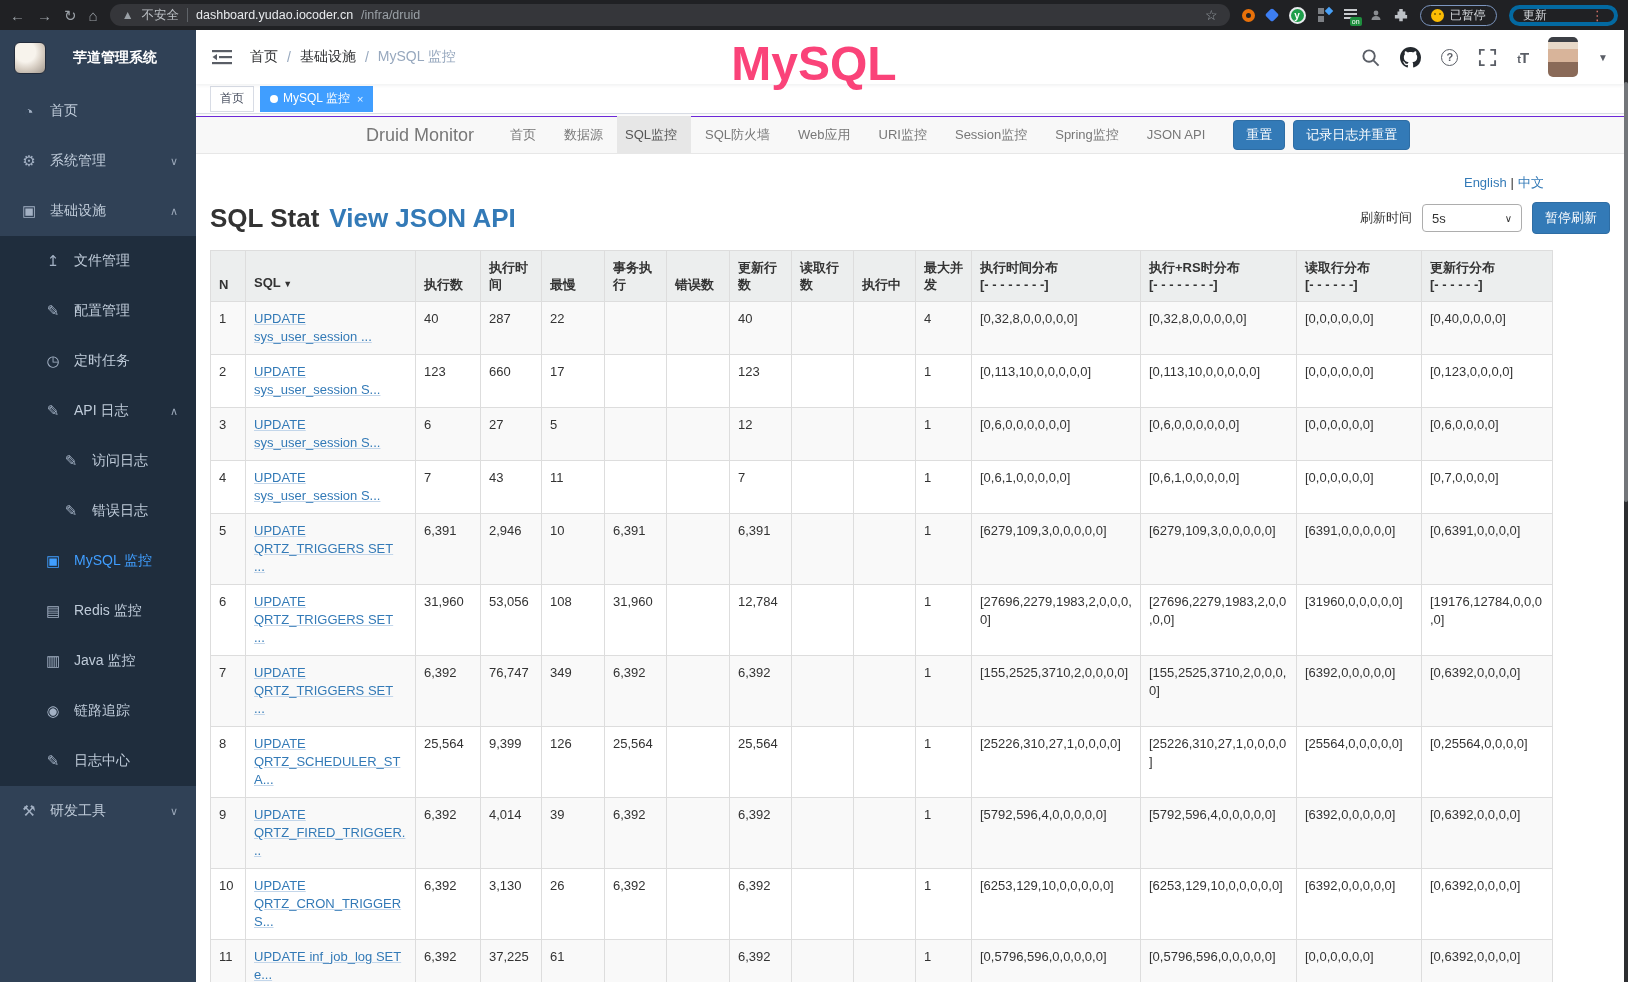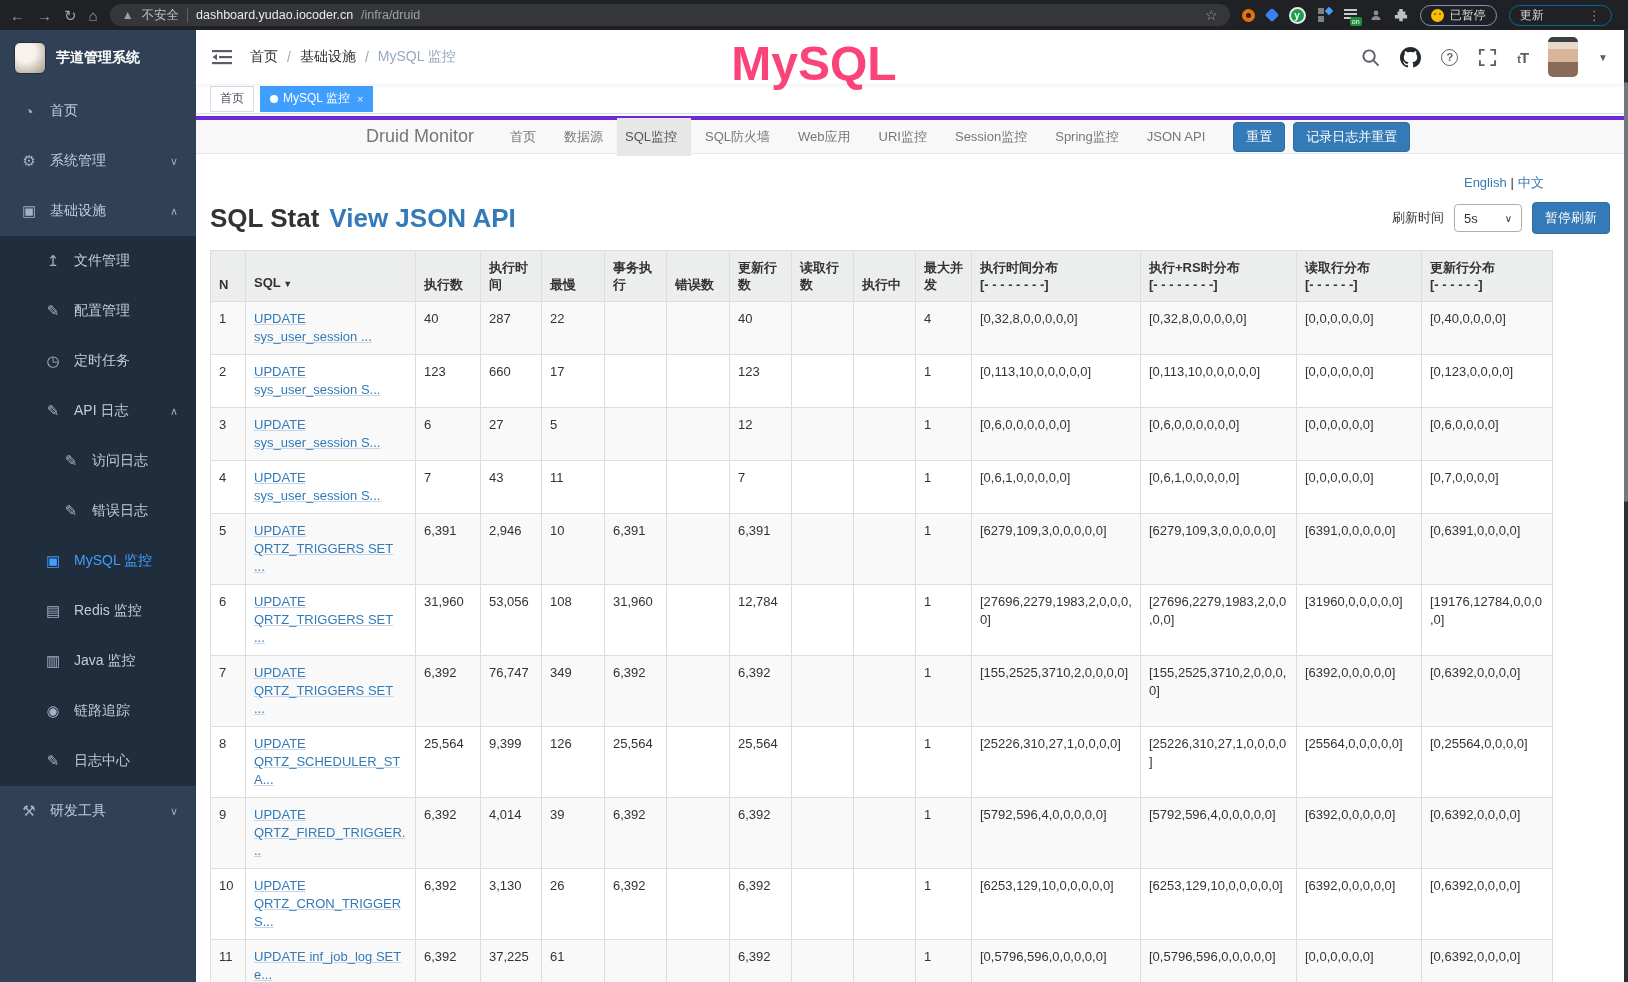--- a/index.html
+++ b/index.html
@@ -31,29 +31,29 @@
   .ext-list { position:relative; width:14px; height:14px; }
   .ext-list i { position:absolute; left:0; width:13px; height:2px; background:#c7cacd; }
   .ext-list i:nth-child(1){ top:1px; } .ext-list i:nth-child(2){ top:5px; } .ext-list i:nth-child(3){ top:9px; width:9px; }
   .ext-on { position:absolute; right:-4px; bottom:-4px; background:#1e8e3e; color:#fff; font-size:7px;
     padding:1px 2px; border-radius:2px; line-height:1; }
   .ext-person { width:12px; height:12px; }
   .ext-puzzle { width:14px; height:14px; }
   .chip { height:21px; border-radius:11px; display:flex; align-items:center; gap:6px; padding:0 10px;
     font-size:12px; color:#d3d6da; cursor:pointer; white-space:nowrap; }
   .chip-paused { border:1px solid #7c96c0; }
-  .chip-update { border:1px solid #0369a1;gap:44px; }
+  .chip-update { border:4px solid #0369a1;gap:44px; }
   .emoji-dot { width:13px; height:13px; border-radius:50%; background:#fbbc04; position:relative; }
   .emoji-dot::after{ content:""; position:absolute; left:3px; top:4px; width:2px; height:2px; background:#7a5c00;
     border-radius:50%; box-shadow:5px 0 0 #7a5c00; }
   .chip-dots { color:#d9756c; font-size:13px; }
 
   
   .sidebar { position:absolute; top:30px; left:0; bottom:0; width:196px; background:#304156; z-index:30; overflow:hidden; }
-  .logo-row { height:56px; display:flex; align-items:center; gap:10px; padding:0 14px; cursor:pointer; }
+  .logo-row { height:56px; display:flex; align-items:center; gap:27px; padding:0 14px; cursor:pointer; }
   .logo-img { width:32px; height:32px; border-radius:6px;
     background:radial-gradient(circle at 35% 30%, #f7f3ec 0 35%, #d8cfc4 60%, #9f968c 100%); border:1px solid #222c3c; }
   .logo-title { color:#fff; font-size:14px; font-weight:bold; white-space:nowrap; }
   .menu { }
   .menu-item { height:50px; display:flex; align-items:center; gap:12px; color:#bfcbd9; font-size:14px; cursor:pointer; }
   .menu-item.sub { background:#1f2d3d; }
   .menu-item.active { color:#409eff; }
   .menu-item.active .mi-icon { color:#409eff; }
   .mi-icon { width:18px; text-align:center; font-size:15px; color:#a3b1c4; flex:0 0 18px; }
   .mi-chevron { margin-left:auto; margin-right:18px; font-size:11px; color:#9aa7b8; }
@@ -79,37 +79,37 @@
     border-bottom:1px solid #d8dce5; box-shadow:0 1px 3px 0 rgba(0,0,0,.04); display:flex; align-items:center;
     padding:0 14px; gap:6px; z-index:15; }
   .tag { height:26px; border:1px solid #d8dce5; background:#fff; color:#495060; font-size:12px;
     display:inline-flex; align-items:center; gap:5px; padding:0 9px; cursor:pointer; }
   .tag.active { background:#409eff; border-color:#409eff; color:#fff; }
   .tag-dot { width:8px; height:8px; border-radius:50%; background:#fff; }
   .tag-close { font-size:11px; margin-left:2px; opacity:.85; }
 
   
   .content { position:absolute; top:114px; left:196px; right:4px; bottom:0; background:#fff; overflow:hidden; }
-  .druid-nav { margin-top:2px; height:38px; background:#f8f8f8; border-top:4px solid #6d28d9;
+  .druid-nav { margin-top:2px; height:38px; background:#f8f8f8; border-top:1px solid #6d28d9;
     border-bottom:1px solid #e7e7e7; display:flex; align-items:center; }
   .brand { margin-left:170px; color:#777; font-size:18px; white-space:nowrap; cursor:pointer; }
   .dtabs { display:flex; margin-left:22px; height:38px; }
   .dtab { padding:0 14px; line-height:38px; font-size:13px; color:#777; cursor:pointer; white-space:nowrap; }
   .dtab.active { background:#e7e7e7; color:#555;padding-left:8px; }
   .dbtns { display:flex; gap:8px; margin-left:14px; }
   .btn-blue { background:#337ab7; border:1px solid #2e6da4; color:#fff; font-size:13px; padding:5px 12px;
     border-radius:4px; cursor:pointer; font-family:inherit; white-space:nowrap; }
   .lang-row { text-align:right; padding:20px 80px 0 0; font-size:13px; }
   .lang-row a { color:#337ab7; text-decoration:none; cursor:pointer; }
   .lang-sep { color:#333; margin:0 4px; }
   .title-row { display:flex; align-items:center; margin:10px 14px 6px 14px; }
   .page-title { font-size:26px; font-weight:bold; color:#333; }
   .json-link { font-size:26px; font-weight:bold; color:#337ab7; margin-left:10px; text-decoration:none; cursor:pointer; }
   .refresh-box { margin-left:auto; display:flex; align-items:center; gap:10px; font-size:13px; color:#333; }
-  .select { width:68px; height:28px; border:1px solid #adadad; border-radius:4px; background:#fff;
+  .select { width:100px; height:28px; border:1px solid #adadad; border-radius:4px; background:#fff;
     display:flex; align-items:center; justify-content:space-between; padding:0 9px; cursor:pointer; font-size:13px; }
   .select .sel-chev { font-size:10px; color:#333; }
   .btn-pause { padding:6px 12px; }
 
   
   .tbl-wrap { margin:16px 14px 0 14px; }
   table.sql { border-collapse:collapse; table-layout:fixed; width:1342px; font-size:13px; color:#333; }
   table.sql th, table.sql td { border:1px solid #ddd; padding:8px; text-align:left; vertical-align:top;
     overflow:hidden; word-wrap:break-word; }
   table.sql thead th { background:#eceeee; font-weight:bold; vertical-align:bottom; line-height:17px; }

